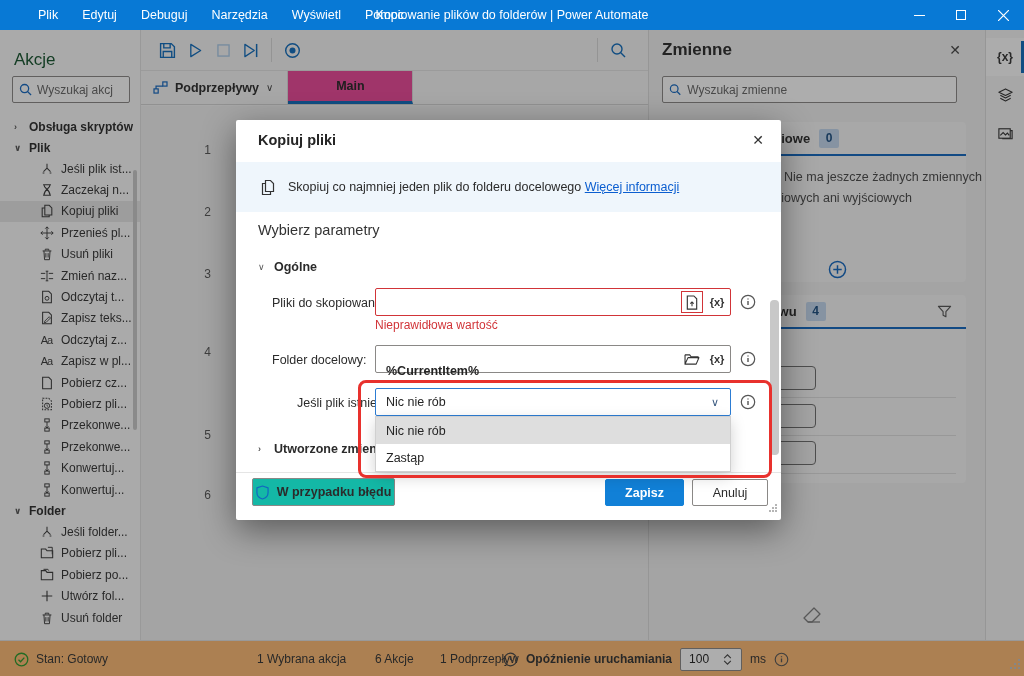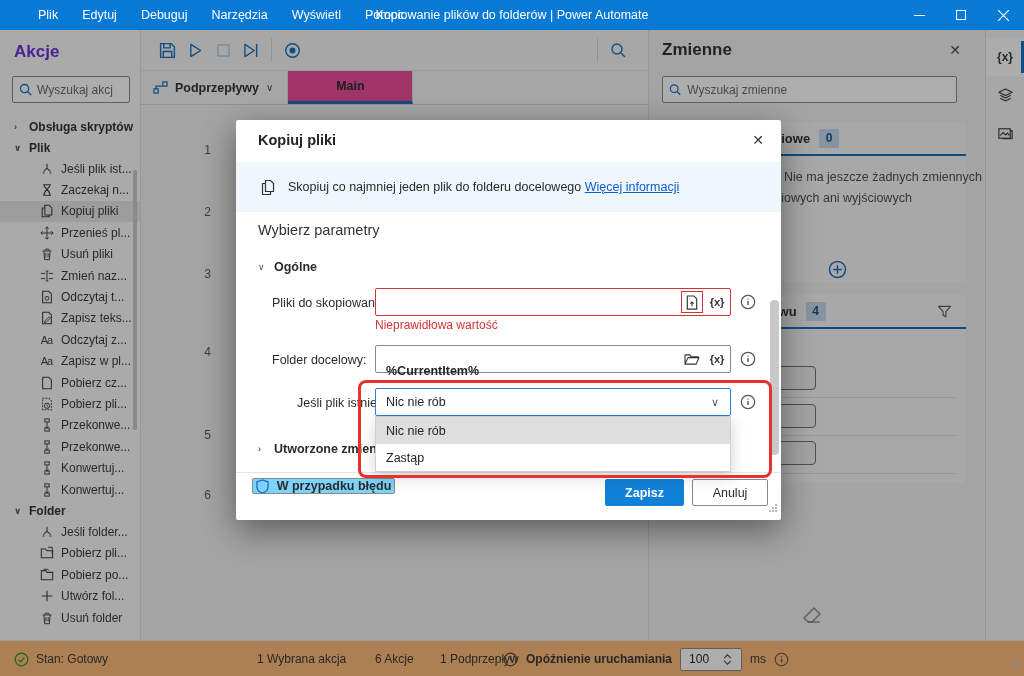--- a/index.html
+++ b/index.html
@@ -13,21 +13,21 @@
   
   .titlebar { position:absolute; left:0; top:0; width:1024px; height:30px; background:#0879d5; color:#fff; display:flex; align-items:center; z-index:200; }
   .menu-list { display:flex; gap:0; padding-left:26px; }
   .menu-item { font-size:12.5px; padding:0 12px; line-height:30px; cursor:default; }
   .win-title { position:absolute; left:50%; transform:translateX(-50%); font-size:12.5px; white-space:nowrap; }
   .win-controls { position:absolute; right:0; top:0; height:30px; display:flex; }
   .win-btn { width:42px; height:30px; display:flex; align-items:center; justify-content:center; font-size:13px; color:#fff; }
   .win-btn svg { display:block; }
   
   .sidebar { position:absolute; left:0; top:30px; width:141px; height:610px; background:#fbfbfb; border-right:1px solid #e0e0e0; }
-  .sidebar-title { font-size:17px; font-weight:700; color:#6d28d9; padding:12px 0 0 14px; }
+  .sidebar-title { font-size:17px; font-weight:400; color:#14532d; padding:20px 0 0 14px; }
   .search-box { position:absolute; left:12px; top:46px; width:118px; height:27px; border:1px solid #8a8886; border-radius:2px; background:#fff; display:flex; align-items:center; padding:0 6px; gap:5px; }
   .search-box svg { flex:0 0 auto; }
   .search-box input { border:none; outline:none; width:100%; font-size:12px; color:#333; background:transparent; font-family:inherit; }
   .search-box input::placeholder { color:#666; }
   .tree { position:absolute; left:0; top:86px; right:0; }
   .tree-group { height:21px; display:flex; align-items:center; padding-left:14px; gap:7px; font-size:12px; font-weight:700; color:#2b2b2b; cursor:default; }
   .tree-item { height:21.4px; display:flex; align-items:center; padding-left:39px; gap:7px; font-size:12px; color:#333; cursor:default; white-space:nowrap; }
   .tree-item.selected { background:#e6e6e6; }
   .tree-item .ticon { width:15px; height:15px; display:flex; align-items:center; justify-content:center; color:#3a3a3a; flex:0 0 auto; }
   .tree-item .ticon svg { width:14px; height:14px; }
@@ -106,21 +106,21 @@
   .err-text { position:absolute; left:139px; top:198px; font-size:12px; color:#d13438; }
   .combo { position:absolute; left:139px; top:268px; width:356px; height:28px; border:1.6px solid #2c7cd3; border-radius:2px; background:#fff; display:flex; align-items:center; }
   .combo .fval { flex:1; font-size:12.5px; color:#252525; padding-left:10px; }
   .combo .dd-chev { width:30px; text-align:center; color:#3a5a80; font-size:11px; }
   .dd-list { position:absolute; left:139px; top:296px; width:356px; background:#fff; border:1px solid #d0d0d0; box-shadow:0 5px 14px rgba(0,0,0,0.18); z-index:5; }
   .dd-opt { height:27px; display:flex; align-items:center; padding-left:10px; font-size:12.5px; color:#252525; }
   .dd-opt.selected { background:#dedede; }
   .created-vars { position:absolute; left:22px; top:322px; font-size:12.5px; font-weight:700; color:#2b2b2b; display:flex; gap:8px; align-items:center; z-index:1; }
   .dlg-divider { position:absolute; left:0; top:352px; width:100%; height:1px; background:#e5e5e5; }
   .btn { border-radius:2px; font-size:12.5px; font-family:inherit; display:flex; align-items:center; justify-content:center; }
-  .btn-onerror { position:absolute; left:16px; top:358px; width:143px; height:16px; border:1px solid #8a8886; background:#7dd3fc; color:#2b2b2b; font-weight:700; gap:8px; }
+  .btn-onerror { position:absolute; left:16px; top:358px; width:143px; height:28px; border:1px solid #8a8886; background:#14b8a6; color:#2b2b2b; font-weight:700; gap:8px; }
   .btn-save { position:absolute; left:369px; top:359px; width:79px; height:27px; background:#1180d7; border:1px solid #1180d7; color:#fff; font-weight:700; }
   .btn-cancel { position:absolute; left:456px; top:359px; width:76px; height:27px; border:1px solid #8a8886; background:#fff; color:#2b2b2b; }
   .dlg-scroll { position:absolute; right:2px; top:180px; width:9px; height:155px; background:#c8c8c8; border-radius:4px; }
   .dlg-grip { position:absolute; right:3px; bottom:3px; color:#b5b5b5; }
   
   .annotation { position:absolute; left:358px; top:380px; width:414px; height:98px; border:3px solid #e8312d; border-radius:8px; z-index:130; pointer-events:none; }
 </style>
 </head>
 <body>
 

